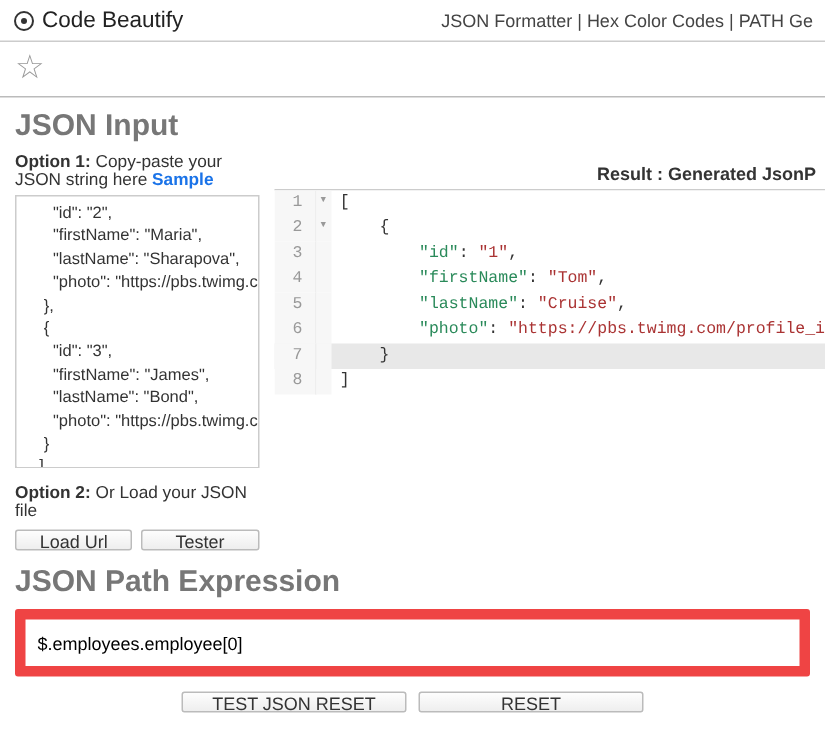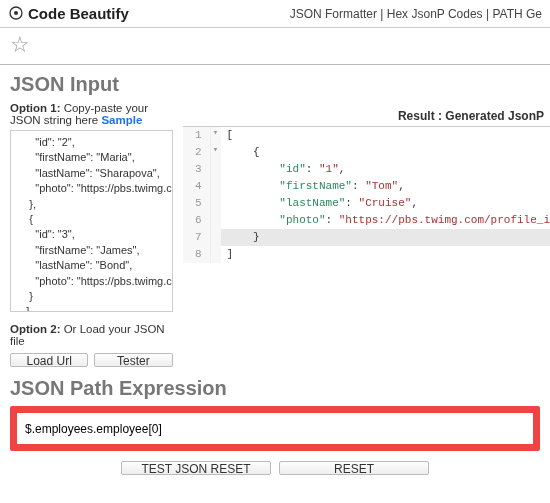--- a/index.html
+++ b/index.html
@@ -15,22 +15,23 @@
   .topbar {
     display: flex;
     justify-content: space-between;
     align-items: center;
     padding: 4px 8px;
     border-bottom: 1px solid #ccc;
     height: 28px;
   }
   .logo {
     display: flex;
+    align-items: center;
     gap: 4px;
-    font-weight: bold;
+    font-weight: normal;
     font-size: 15px;
     color: #222;
   }
   .logo-icon {
     width: 16px; height: 16px;
     display: inline-block;
   }
   .toplinks {
     font-size: 12px;
     color: #444;
@@ -199,21 +200,21 @@
     <span class="logo-icon">
       <svg viewBox="0 0 24 24" width="16" height="16">
           <circle cx="12" cy="12" r="9" fill="none" stroke="#333" stroke-width="2"></circle>
           <circle cx="12" cy="12" r="3" fill="#333"></circle>
         </svg>
     </span>
     <span>Code Beautify</span>
   </div>
   <div class="toplinks">
     <span>JSON Formatter</span> |
-    <span>Hex JsonP Codes</span> |
+    <span>Hex Color Codes</span> |
     <span>PATH Ge</span>
   </div>
 </div>
 
 <div class="page-title-row">
   <span class="star-icon">☆</span>
 </div>
 
 <div class="main">
   <div class="left-col">

